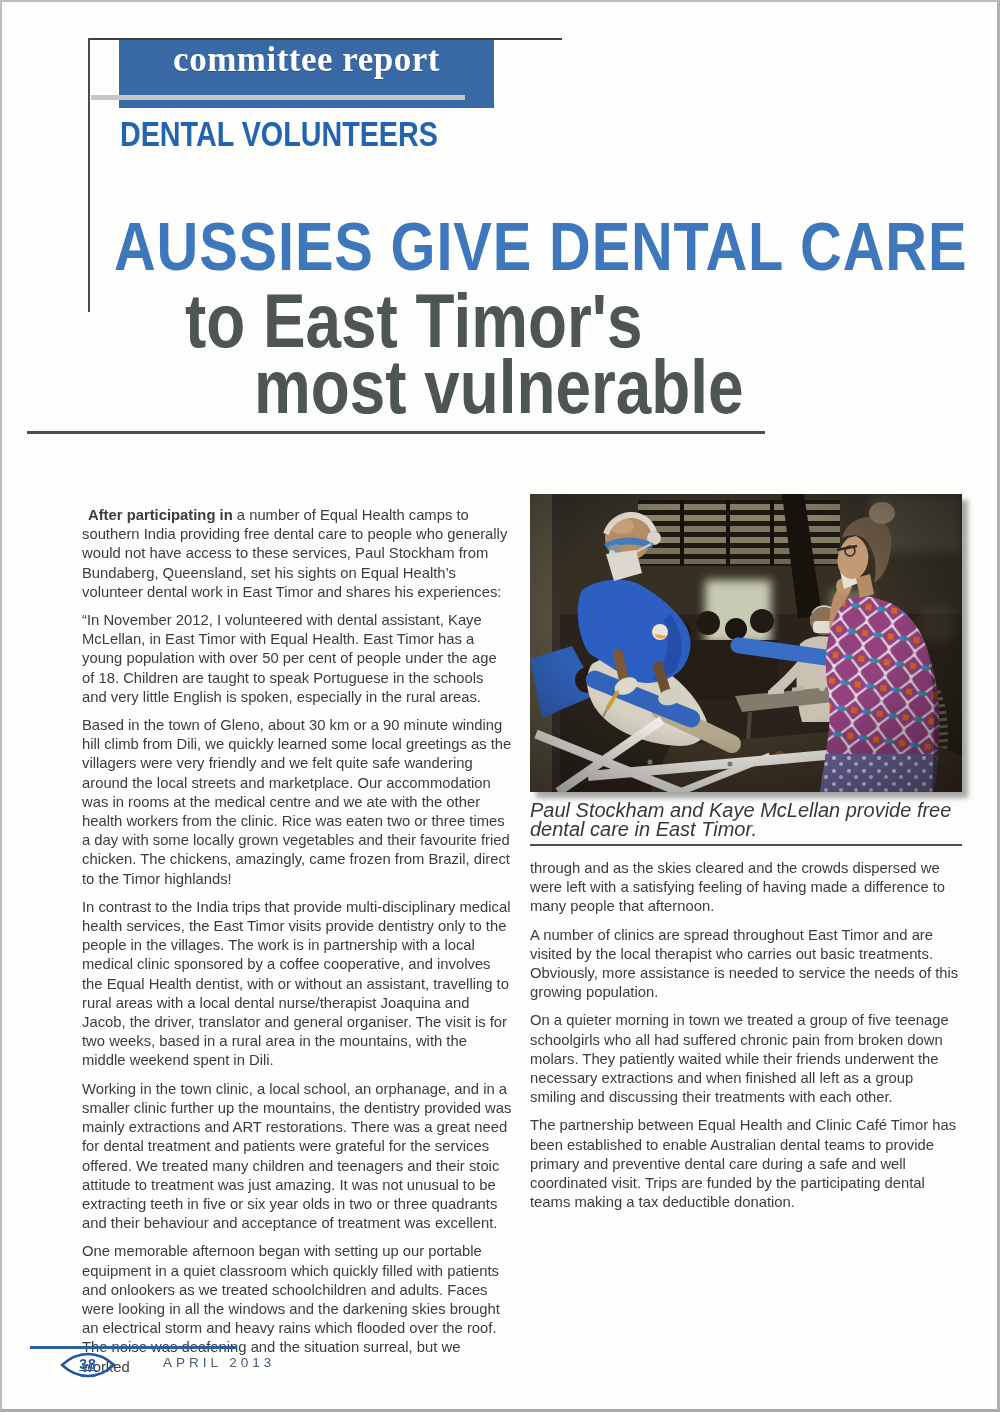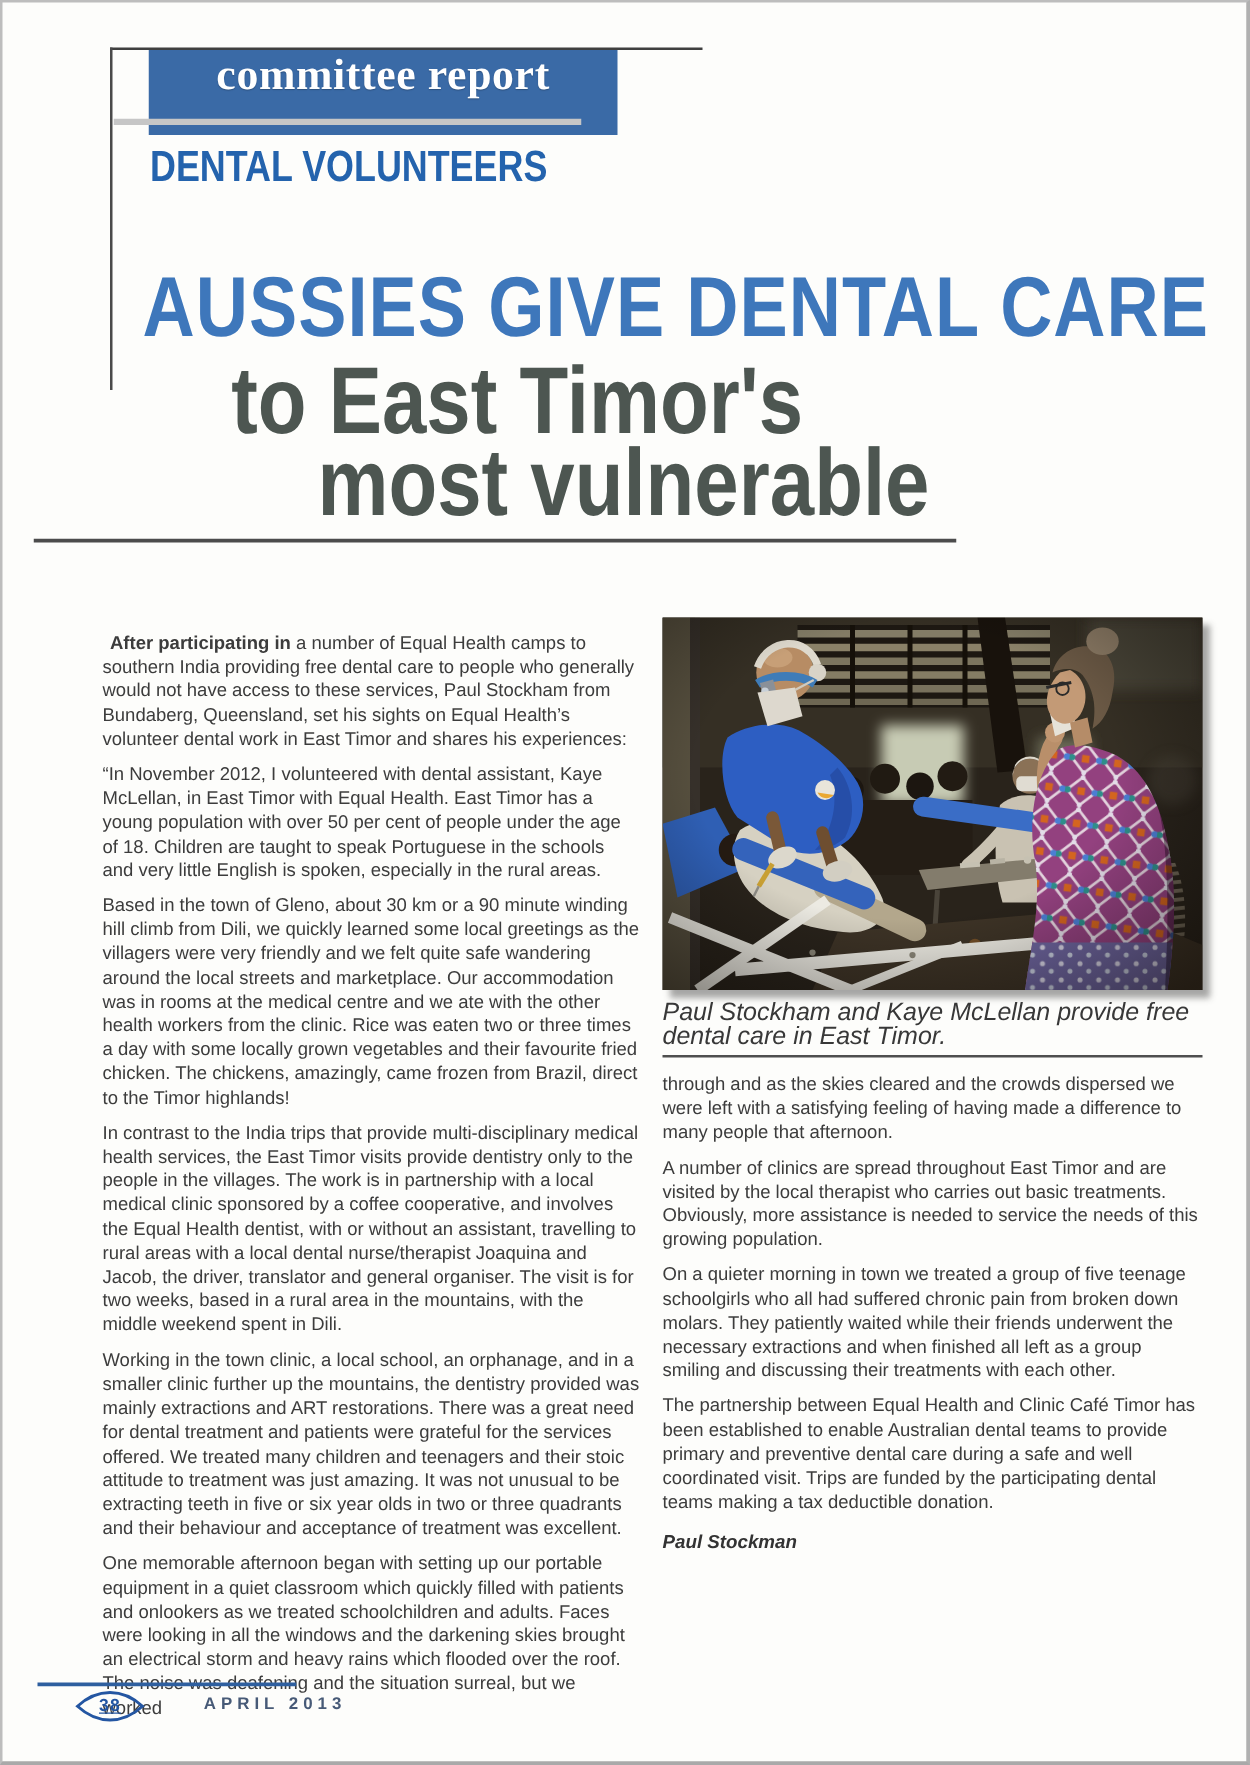--- a/index.html
+++ b/index.html
@@ -55,21 +55,21 @@
   .caption-rule{height:2px;background:#4f4f4f;margin:5px 0 13px 0;}
   .signature{margin-top:12px;font-size:15px;line-height:20px;font-weight:bold;font-style:italic;color:#333;}
   
   .footer-line{position:absolute;left:28px;top:1344px;width:207px;height:3px;background:#2e5f9f;}
   .page-badge{position:absolute;left:58px;top:1350px;width:56px;height:26px;}
   .badge-num{
     position:absolute;left:58px;top:1354px;width:56px;text-align:center;
     font-size:14px;font-weight:bold;color:#2456a2;letter-spacing:1px;text-decoration:underline;
   }
   .issue-date{
-    position:absolute;left:161px;top:1353px;font-size:13.5px;font-weight:bold;
+    position:absolute;left:161px;top:1353px;font-size:13.5px;font-weight:normal;
     letter-spacing:4px;color:#475a77;
   }
 </style>
 </head>
 <body>
 
 <div class="page">
 
   <div class="top-line"></div>
   <div class="v-line"></div>
@@ -260,21 +260,20 @@
     <div class="caption-rule"></div>
 
     <div class="body-text">
       <p>through and as the skies cleared and the crowds dispersed we were left with a satisfying feeling of having made a difference to many people that afternoon.</p>
       <p>A number of clinics are spread throughout East Timor and are visited by the local therapist who carries out basic treatments. Obviously, more assistance is needed to service the needs of this growing population.</p>
       <p>On a quieter morning in town we treated a group of five teenage schoolgirls who all had suffered chronic pain from broken down molars. They patiently waited while their friends underwent the necessary extractions and when finished all left as a group smiling and discussing their treatments with each other.</p>
       <p>The partnership between Equal Health and Clinic Café Timor has been established to enable Australian dental teams to provide primary and preventive dental care during a safe and well coordinated visit. Trips are funded by the participating dental teams making a tax deductible donation.</p>
     </div>
 
     <div class="signature">
-      <div>Paul Stockman</div>
     </div>
   </div>
 
   <div class="footer-line"></div>
   <svg class="page-badge" viewBox="0 0 56 26">
     <path d="M2,13 Q14,2 28,2 Q42,2 54,13 Q42,24 28,24 Q14,24 2,13 Z" fill="none" stroke="#2456a2" stroke-width="2.4"></path>
   </svg>
   <div class="badge-num">38</div>
   <div class="issue-date">APRIL 2013</div>
 

